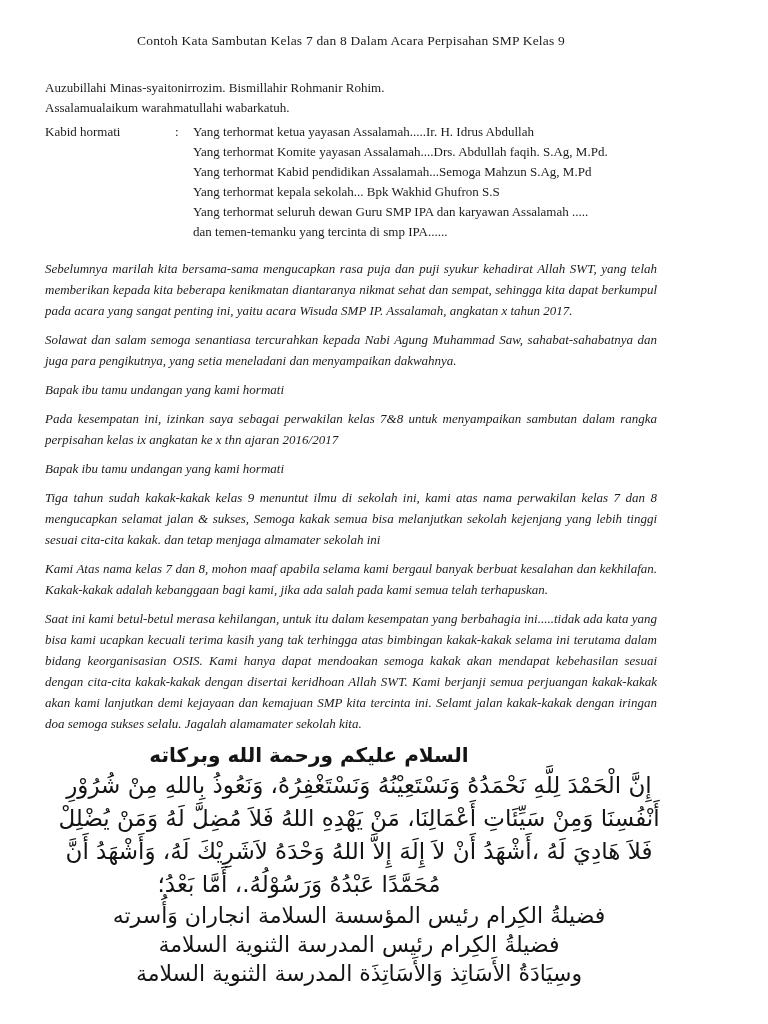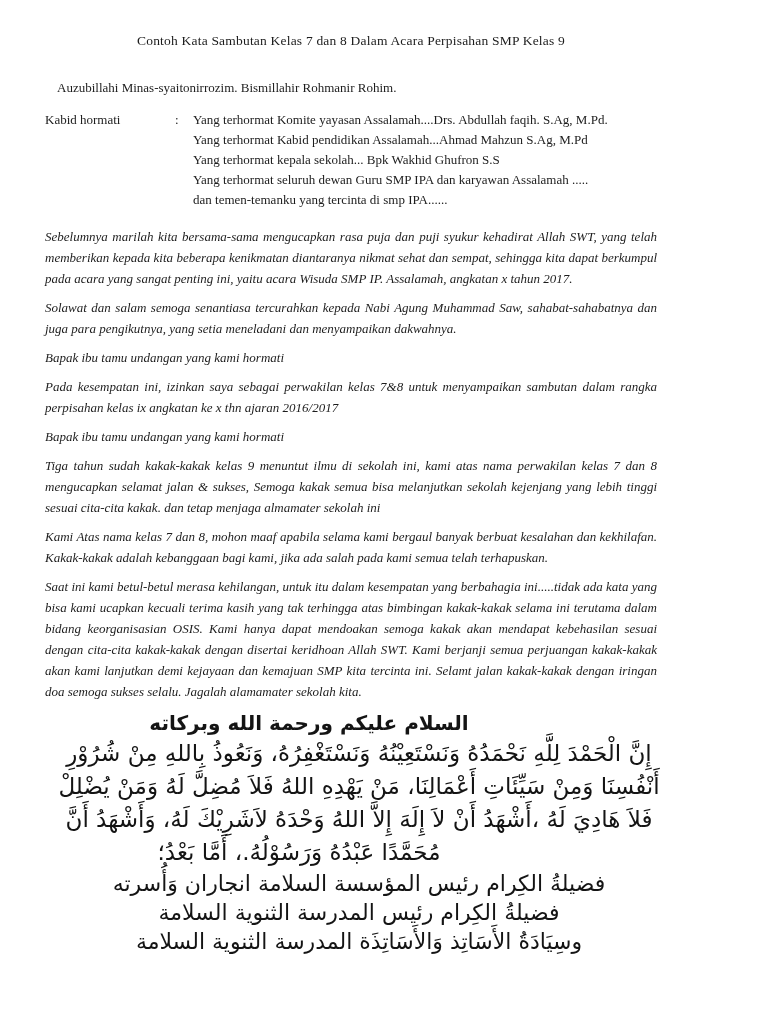--- a/index.html
+++ b/index.html
@@ -27,21 +27,21 @@
     font-weight: normal;
     text-align: center;
     margin: 0;
     line-height: 17px;
     letter-spacing: 0.2px;
   }
   .opening {
     margin-top: 29px;
   }
   .opening p {
-    margin: 12px;
+    margin: 0;
     font-size: 13px;
     line-height: 20px;
   }
   .salutation {
     display: flex;
     margin-top: 4px;
     font-size: 13px;
     line-height: 20px;
   }
   .sal-label { width: 130px; flex: none; }
@@ -91,28 +91,30 @@
 </style>
 </head>
 <body>
 
 <div class="page">
 
   <h1 class="title">Contoh Kata Sambutan Kelas 7 dan 8 Dalam Acara Perpisahan SMP Kelas 9</h1>
 
   <div class="opening">
     <p>Auzubillahi Minas-syaitonirrozim. Bismillahir Rohmanir Rohim.</p>
+    <p>Assalamualaikum warahmatullahi wabarkatuh.</p>
   </div>
 
   <div class="salutation">
     <div class="sal-label">Kabid hormati</div>
     <div class="sal-colon">:</div>
     <div class="sal-items">
+      <div class="sal-item">Yang terhormat ketua yayasan Assalamah.....Ir. H. Idrus Abdullah</div>
       <div class="sal-item">Yang terhormat Komite yayasan Assalamah....Drs. Abdullah faqih. S.Ag, M.Pd.</div>
-      <div class="sal-item">Yang terhormat Kabid pendidikan Assalamah...Ahmad Mahzun S.Ag, M.Pd</div>
+      <div class="sal-item">Yang terhormat Kabid pendidikan Assalamah...Semoga Mahzun S.Ag, M.Pd</div>
       <div class="sal-item">Yang terhormat kepala sekolah... Bpk Wakhid Ghufron S.S</div>
       <div class="sal-item">Yang terhormat seluruh dewan Guru SMP IPA dan karyawan Assalamah .....</div>
       <div class="sal-item">dan temen-temanku yang tercinta di smp IPA......</div>
     </div>
   </div>
 
   <p class="para first">Sebelumnya marilah kita bersama-sama mengucapkan rasa puja dan puji syukur kehadirat Allah SWT, yang telah memberikan kepada kita beberapa kenikmatan diantaranya nikmat sehat dan sempat, sehingga kita dapat berkumpul pada acara yang sangat penting ini, yaitu acara Wisuda SMP IP. Assalamah, angkatan x tahun 2017.</p>
   <p class="para">Solawat dan salam semoga senantiasa tercurahkan kepada Nabi Agung Muhammad Saw, sahabat-sahabatnya dan juga para pengikutnya, yang setia meneladani dan menyampaikan dakwahnya.</p>
   <p class="para">Bapak ibu tamu undangan yang kami hormati</p>
   <p class="para">Pada kesempatan ini, izinkan saya sebagai perwakilan kelas 7&amp;8 untuk menyampaikan sambutan dalam rangka perpisahan kelas ix angkatan ke x thn ajaran 2016/2017</p>

